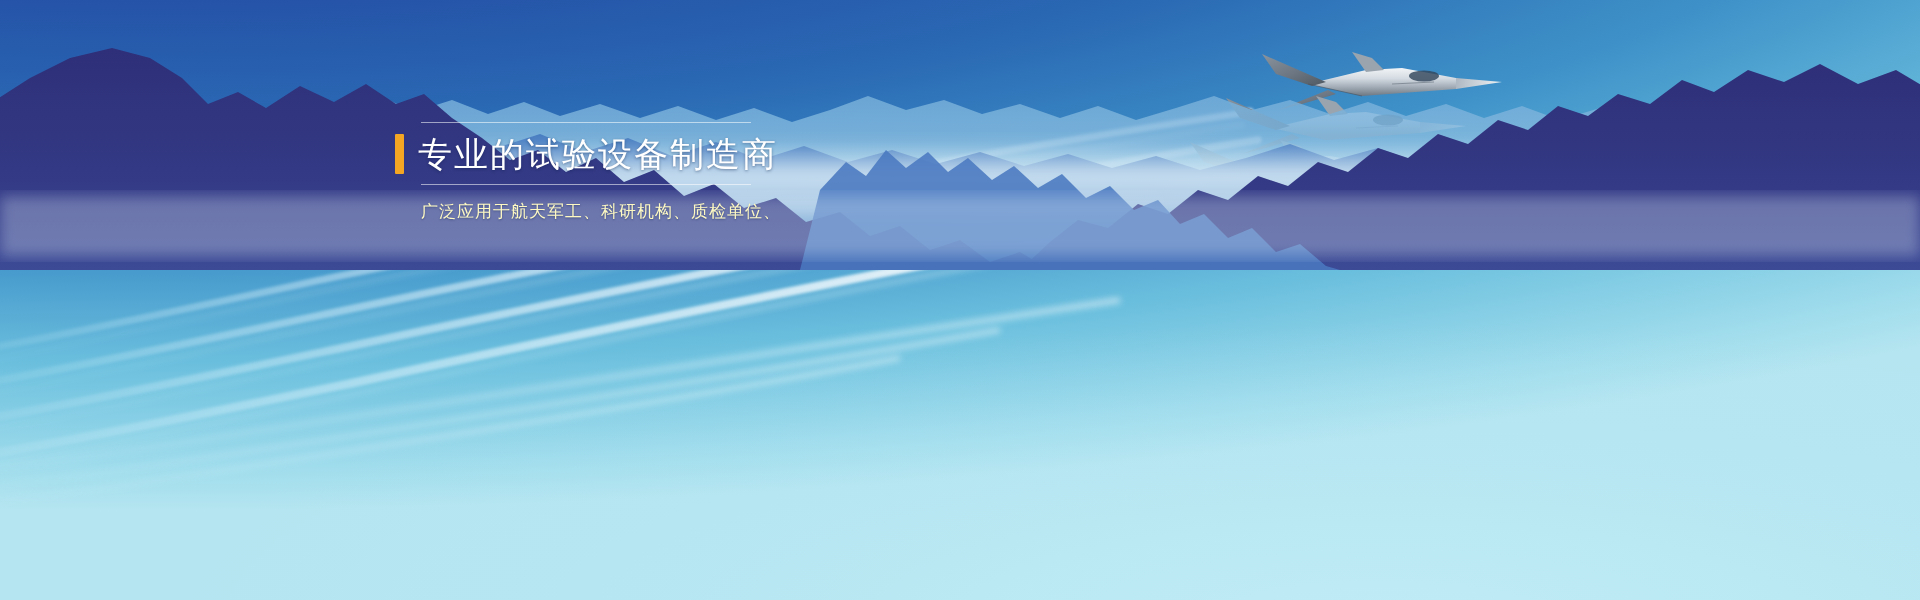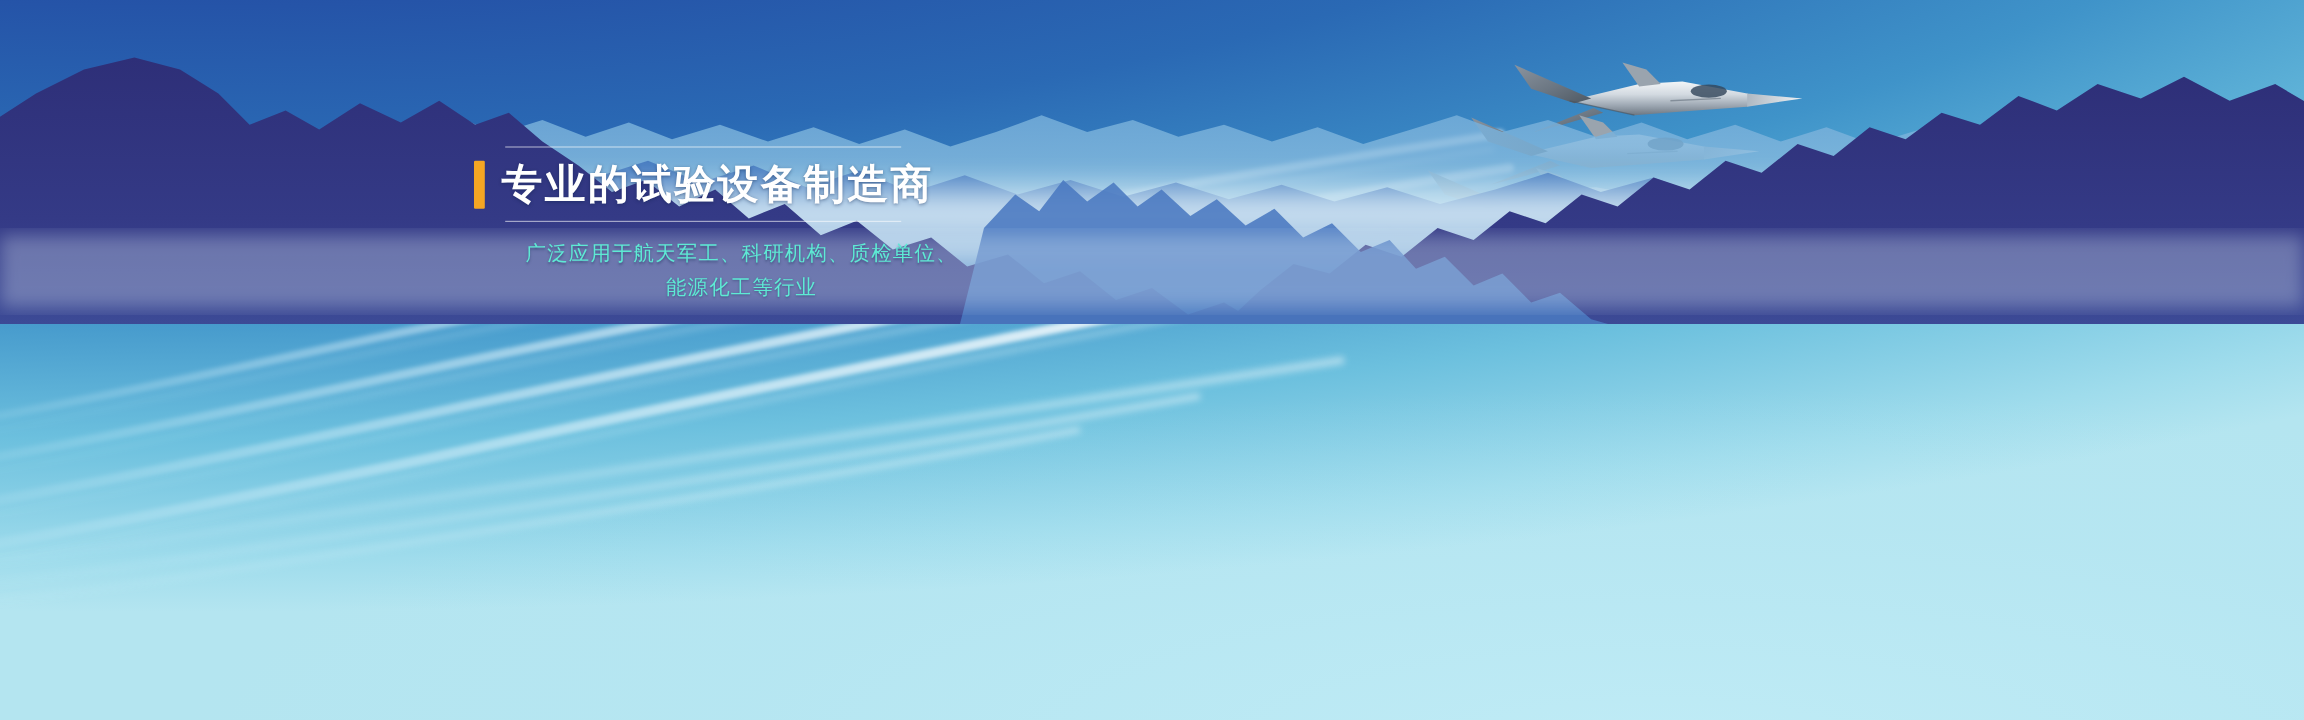--- a/index.html
+++ b/index.html
@@ -35,30 +35,30 @@
     width:330px;height:1px;background:rgba(255,255,255,.55);margin-left:26px;
   }
   #headline-row{
     position:relative;display:flex;align-items:center;height:52px;margin-top:5px;
   }
   #accent-bar{
     width:9px;height:40px;background:#f5a623;border-radius:1px;flex:0 0 auto;
   }
   #headline{
     margin-left:14px;font-size:34px;line-height:40px;letter-spacing:2px;
-    font-weight:700;color:#ffffff;white-space:nowrap;
+    font-weight:400;color:#ffffff;white-space:nowrap;
     text-shadow:0 1px 3px rgba(10,30,70,.45);
   }
   #rule-bot{
     width:330px;height:1px;background:rgba(255,255,255,.55);margin-left:26px;margin-top:4px;
   }
   #sub{
     margin-left:26px;margin-top:13px;
     font-size:17px;line-height:28px;letter-spacing:1px;
-    color:#5eead4;text-shadow:0 1px 2px rgba(10,30,70,.40);text-align:center;
+    color:#fef9c3;text-shadow:0 1px 2px rgba(10,30,70,.40);
   }
   .sub-line{white-space:nowrap;}
 </style>
 </head>
 <body>
 
 <div id="stage">
 
   <div class="layer" id="sky"></div>
   <div class="layer" id="sky-warm"></div>
@@ -247,17 +247,16 @@
 
   <div id="copy">
     <div id="rule-top"></div>
     <div id="headline-row">
       <div id="accent-bar"></div>
       <div id="headline">专业的试验设备制造商</div>
     </div>
     <div id="rule-bot"></div>
     <div id="sub">
       <div class="sub-line">广泛应用于航天军工、科研机构、质检单位、</div>
-      <div class="sub-line">能源化工等行业</div>
     </div>
   </div>
 
 </div>
 
 </body></html>

